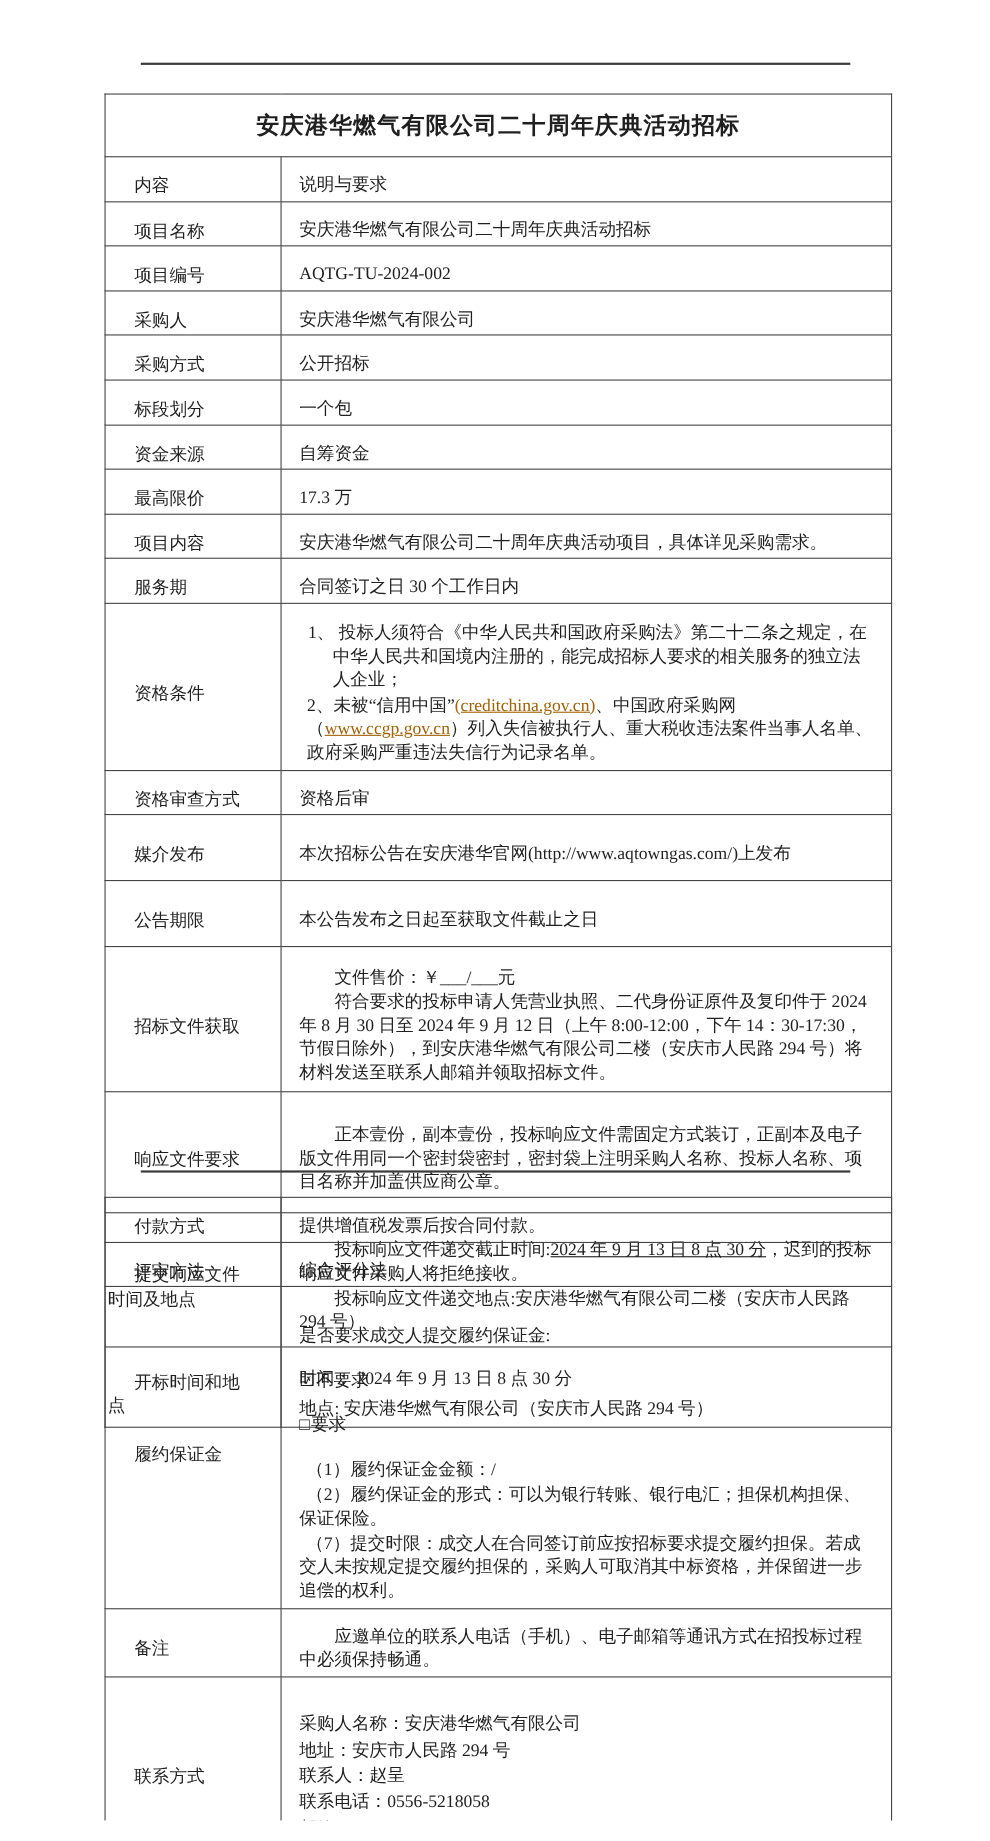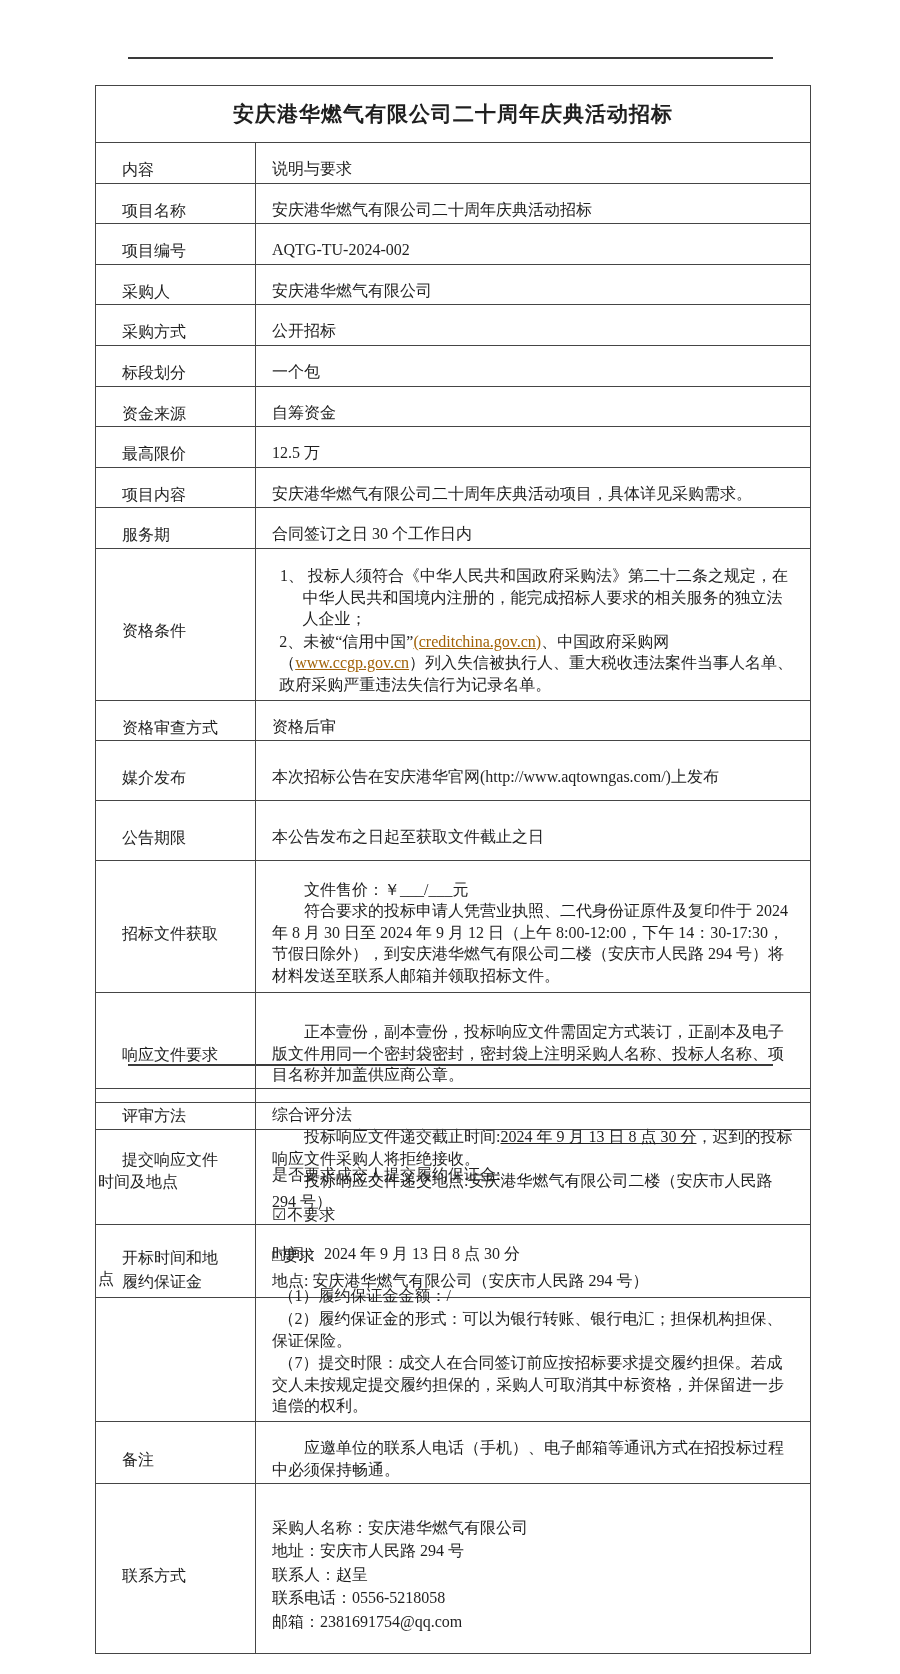--- a/index.html
+++ b/index.html
@@ -95,21 +95,21 @@
     <tr class="r-simple">
       <td class="label">标段划分</td>
       <td class="value">一个包</td>
     </tr>
     <tr class="r-simple">
       <td class="label">资金来源</td>
       <td class="value">自筹资金</td>
     </tr>
     <tr class="r-simple">
       <td class="label">最高限价</td>
-      <td class="value">12.5 万</td>
+      <td class="value">17.3 万</td>
     </tr>
     <tr class="r-simple">
       <td class="label">项目内容</td>
       <td class="value">安庆港华燃气有限公司二十周年庆典活动项目，具体详见采购需求。</td>
     </tr>
     <tr class="r-simple">
       <td class="label">服务期</td>
       <td class="value">合同签订之日 30 个工作日内</td>
     </tr>
 
@@ -175,20 +175,24 @@
   </tbody>
     </table>
 
   <table class="doc-table t2">
     <colgroup>
         <col style="width:160px">
         <col>
       </colgroup>
 
     <tbody>
+        <tr class="r-pay">
+      <td class="label">付款方式</td>
+      <td class="value">提供增值税发票后按合同付款。</td>
+    </tr>
 
     <tr class="r-eval">
       <td class="label">评审方法</td>
       <td class="value">综合评分法</td>
     </tr>
 
     <tr class="r-bond">
       <td class="label">履约保证金</td>
       <td class="value">
         <div class="bond-line">是否要求成交人提交履约保证金:</div>

